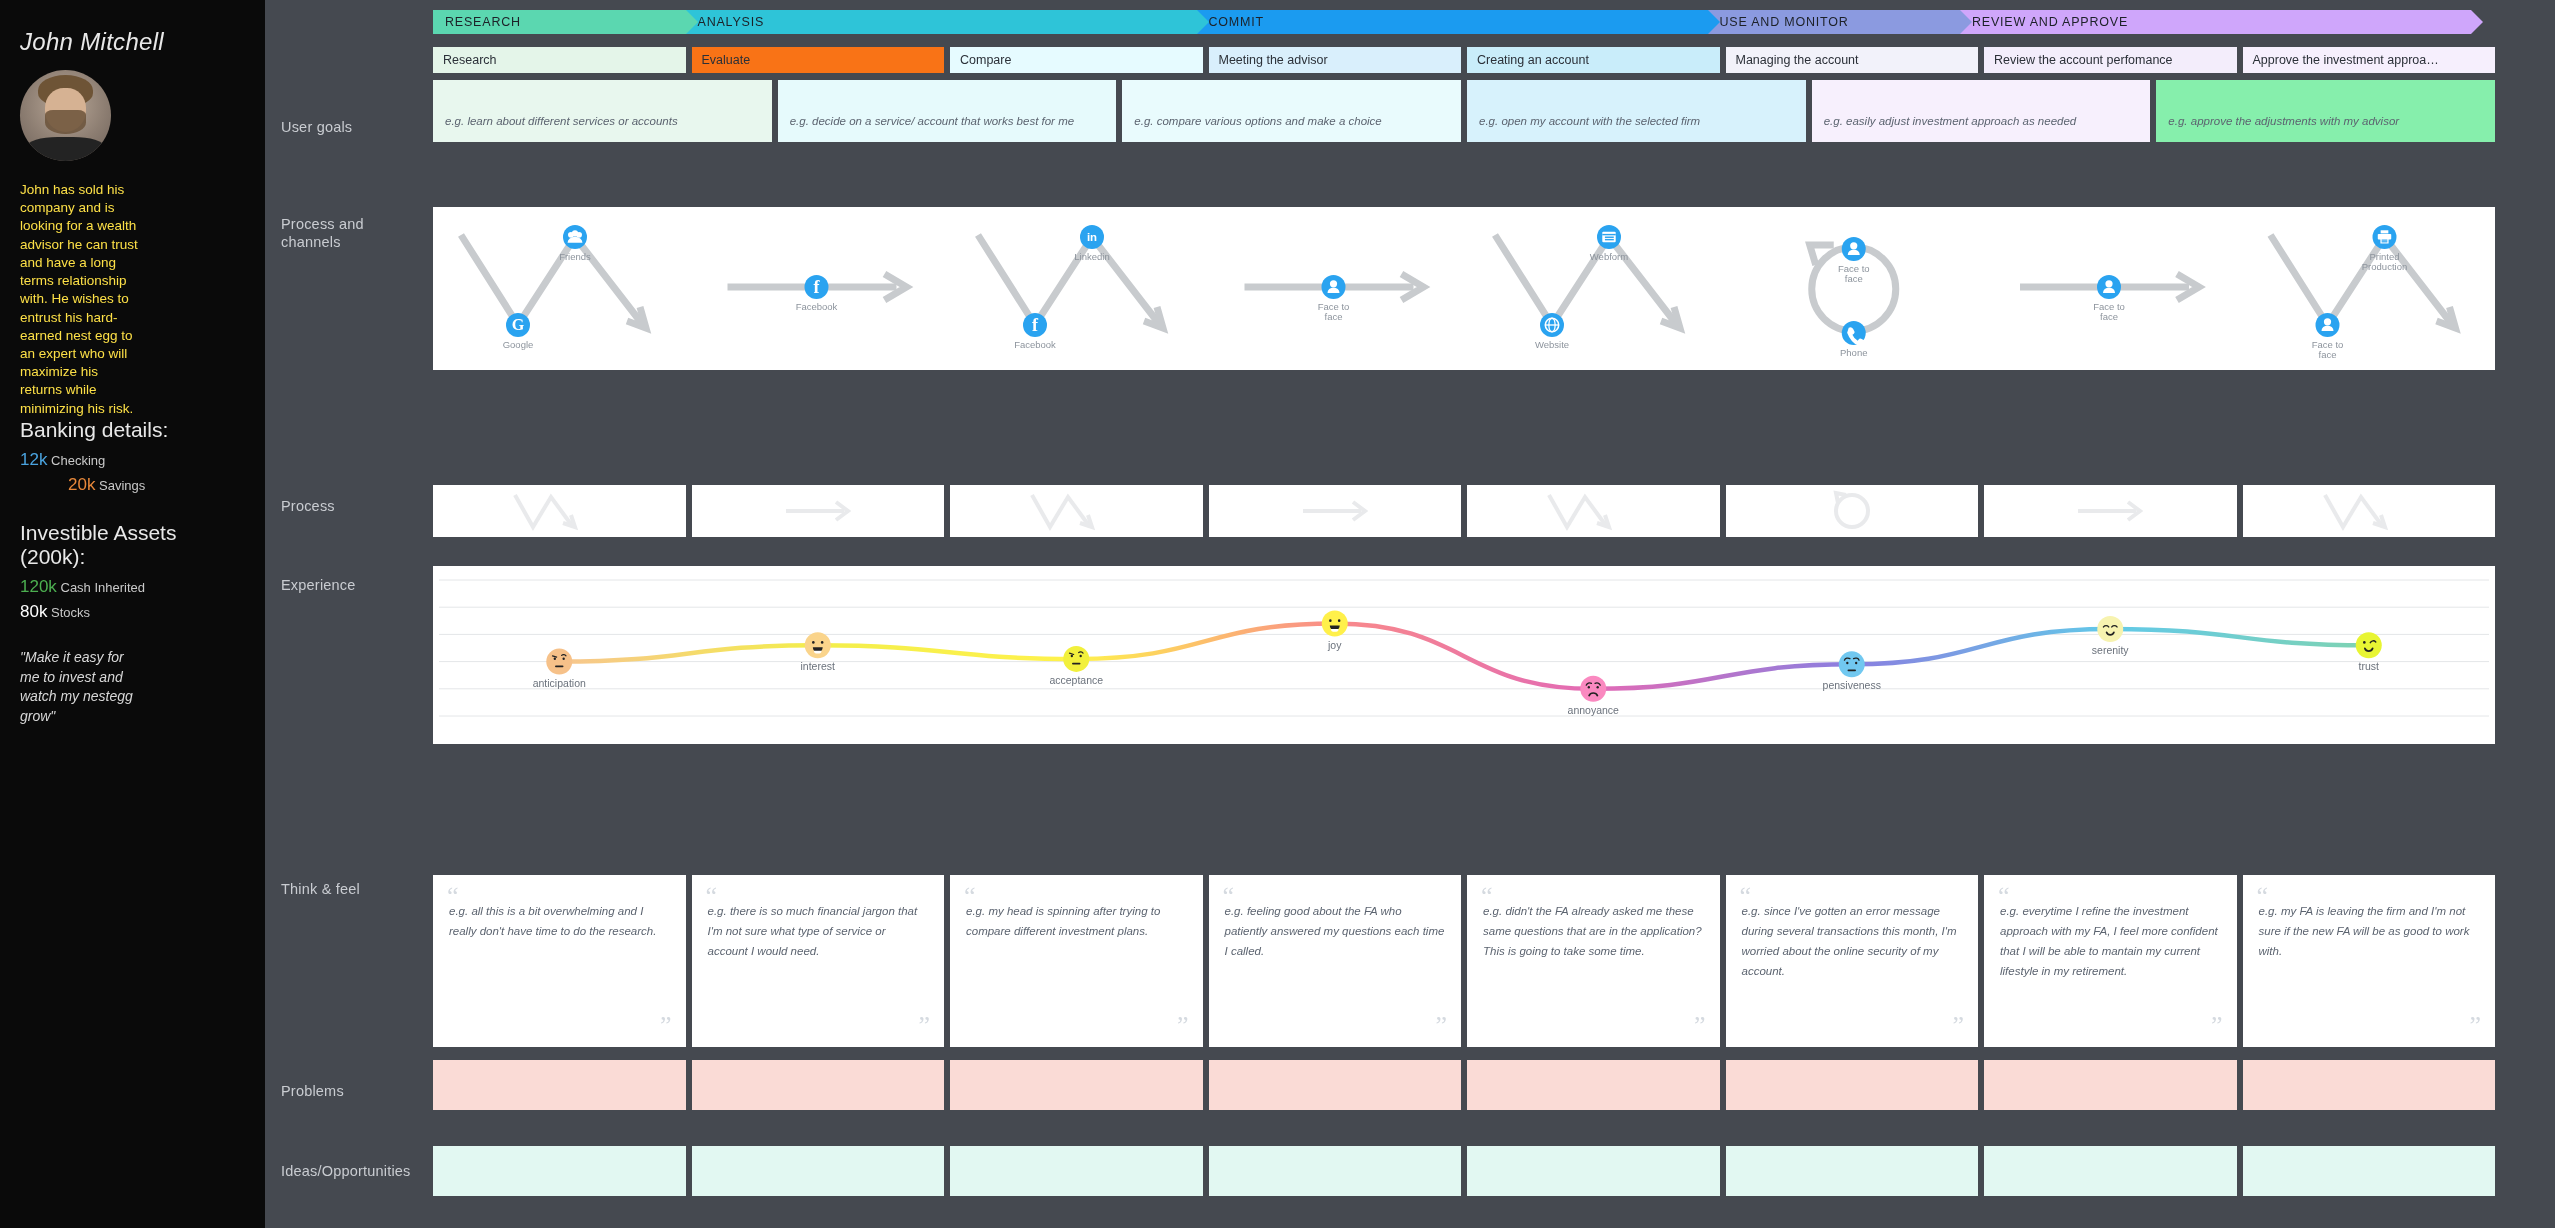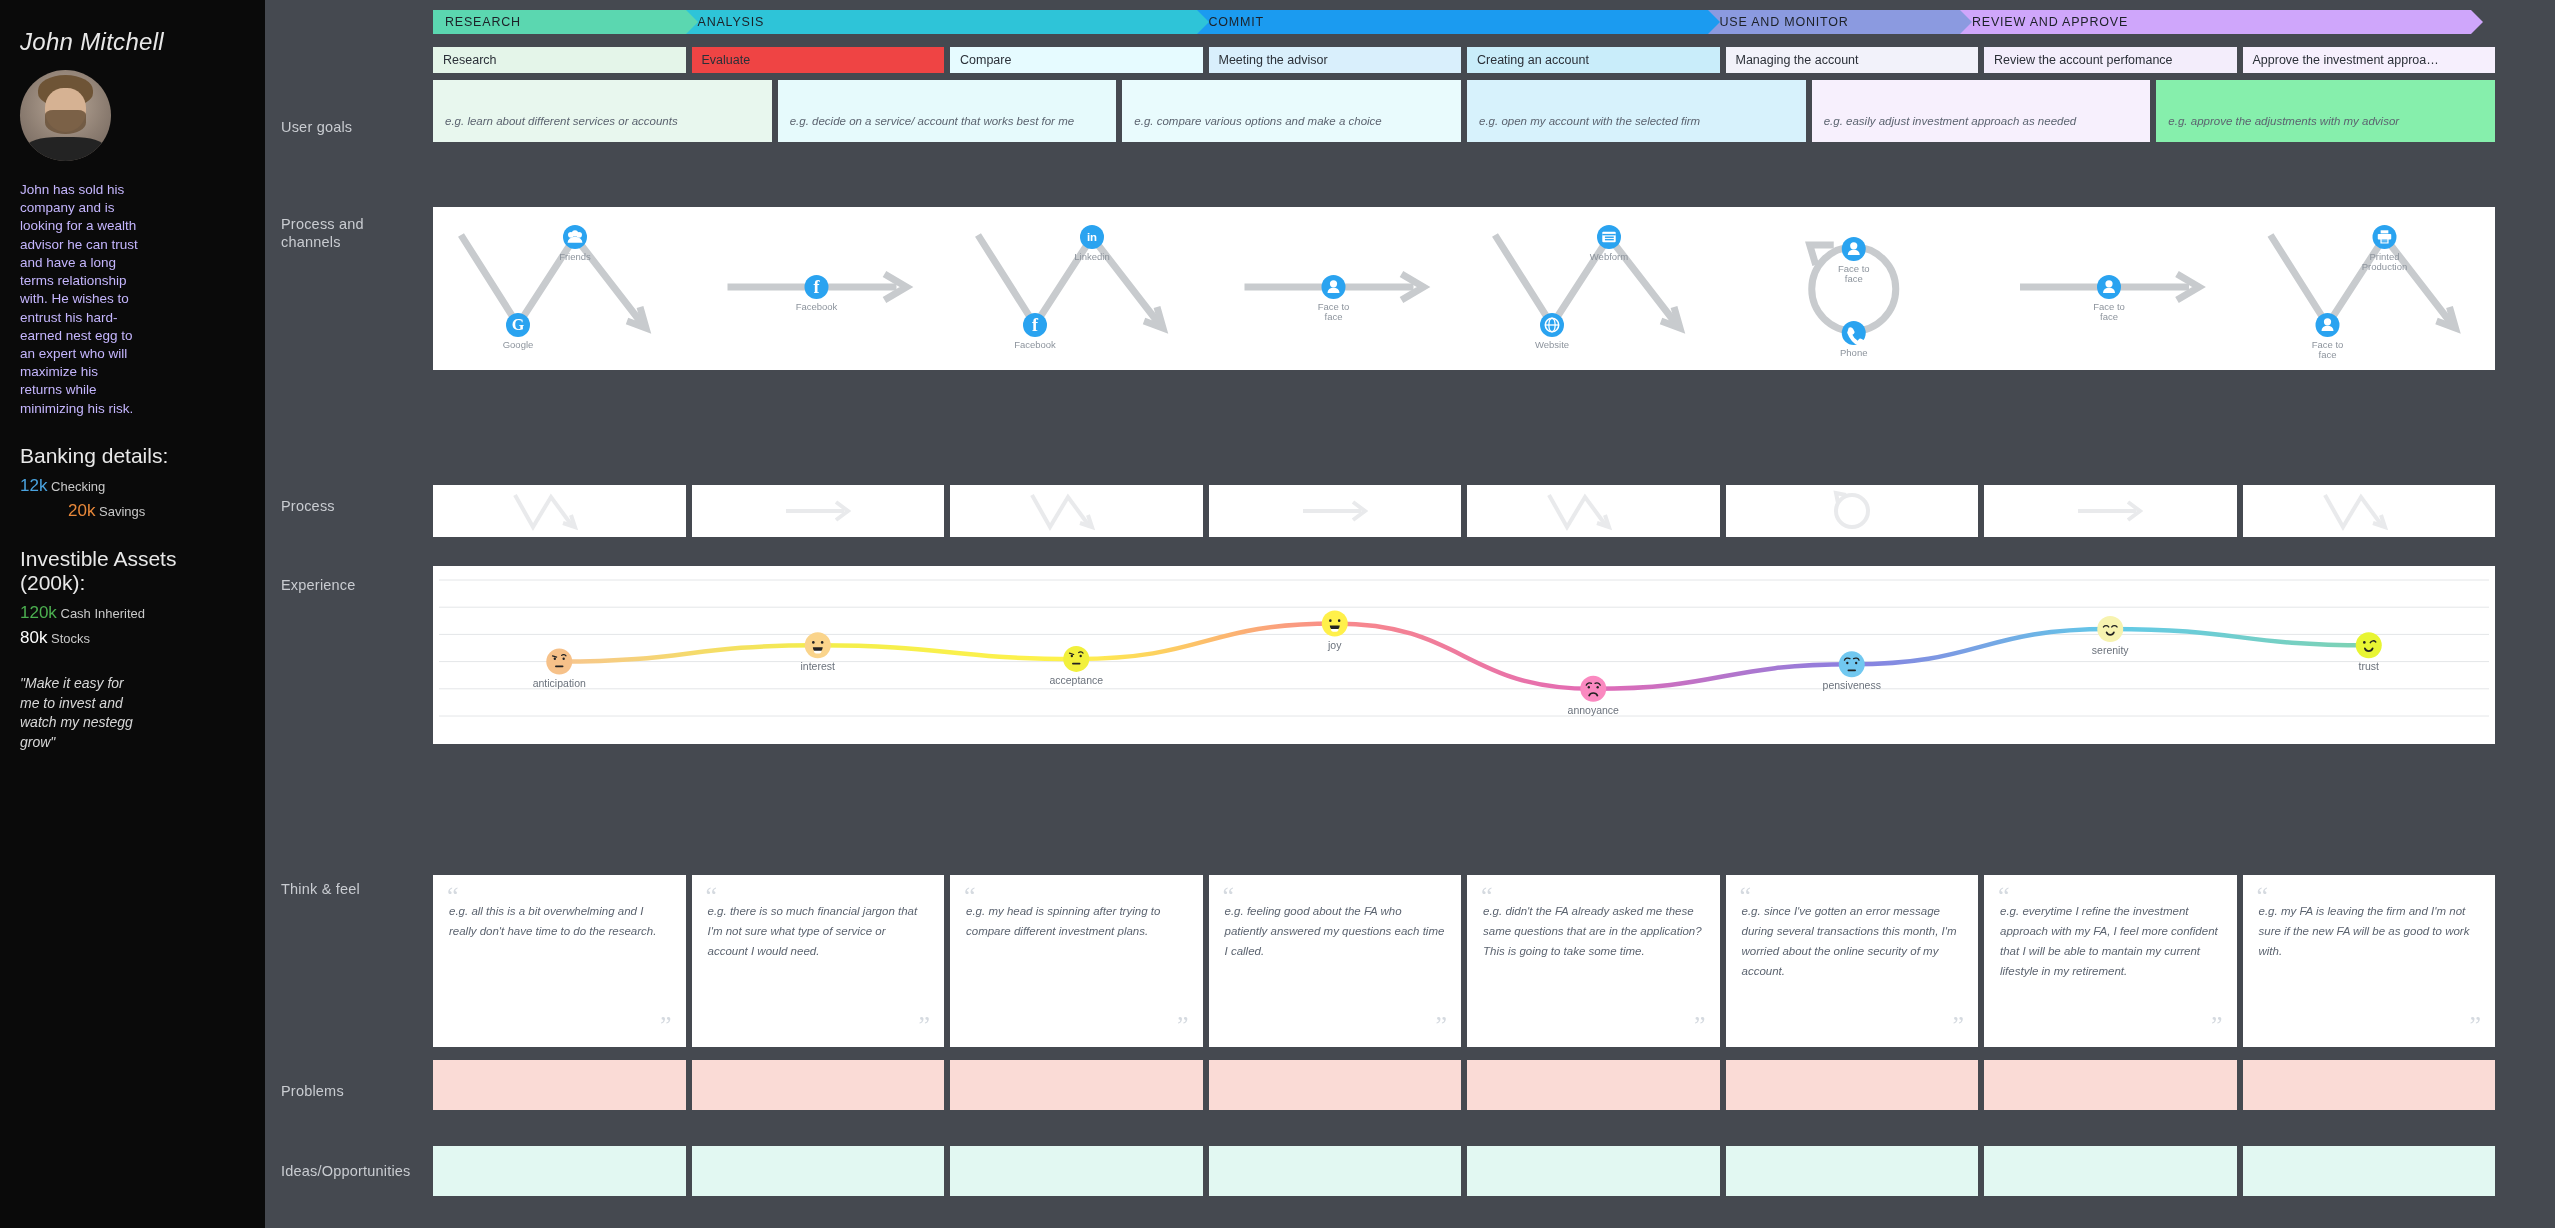--- a/index.html
+++ b/index.html
@@ -39,22 +39,22 @@
   }
   .avatar .beard {
     position:absolute; left:28%; top:44%; width:44%; height:26%;
     background:#6b523a; border-radius:20% 20% 50% 50%; opacity:.85;
   }
   .avatar .body {
     position:absolute; left:8%; bottom:0; width:84%; height:26%;
     background:#232323; border-radius:40% 40% 0 0;
   }
   .persona-bio {
-    font-size: 13.5px; line-height: 1.35; color: #c4b5fd;
-    margin-bottom: 26px; max-width: 120px;
+    font-size: 13.5px; line-height: 1.35; color: #fde047;
+    max-width: 120px;
   }
   .persona-h {
     font-size: 21px; line-height: 1.12; color: #e8e8e8;
     margin-bottom: 8px; font-weight: 400;
   }
   .stat-line { font-size: 13px; color: #c9c9c9; margin-bottom: 2px; line-height: 1.35; }
   .stat-num { font-size: 17px; }
   .stat-blue   { color: #4aa3df; }
   .stat-orange { color: #e8883a; margin-left: 48px; }
   .stat-green  { color: #4caf50; }
@@ -205,21 +205,21 @@
         </div>
         <div class="phase" style="--c: #cfa6fb; width: 511px; z-index: 6;">
           <span>REVIEW AND APPROVE</span>
         </div>
       </div>
 
     <div class="grid-row" id="stage-row" style="top:47px">
         <div class="cell stage-cell" style="background: rgb(228, 245, 233);">
           <span>Research</span>
         </div>
-        <div class="cell stage-cell" style="background: #ef4444;">
+        <div class="cell stage-cell" style="background: #f97316;">
           <span>Evaluate</span>
         </div>
         <div class="cell stage-cell" style="background: rgb(230, 251, 255);">
           <span>Compare</span>
         </div>
         <div class="cell stage-cell" style="background: rgb(217, 239, 252);">
           <span>Meeting the advisor</span>
         </div>
         <div class="cell stage-cell" style="background: rgb(201, 237, 250);">
           <span>Creating an account</span>

